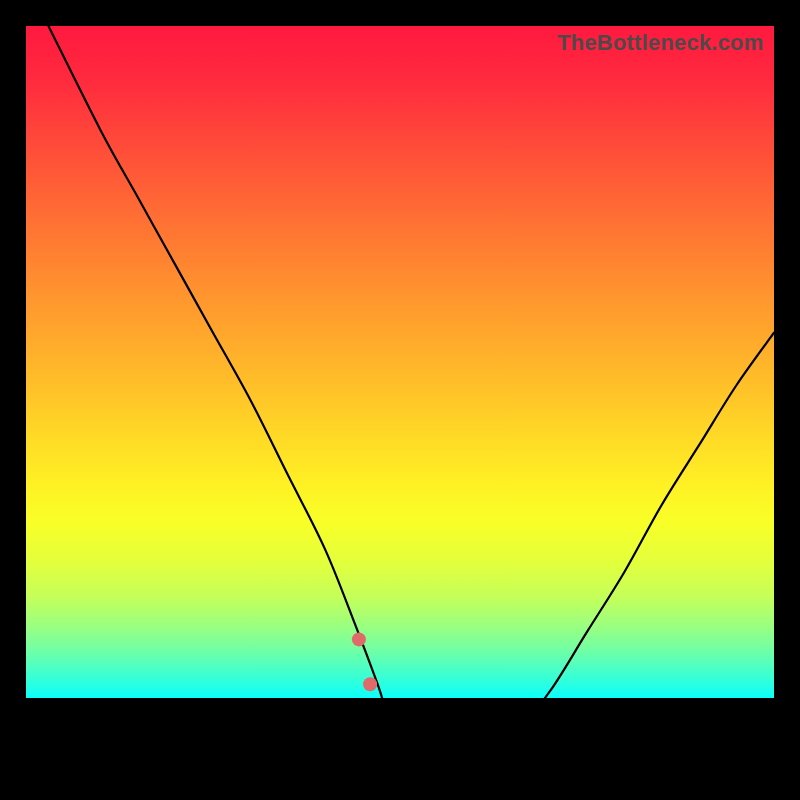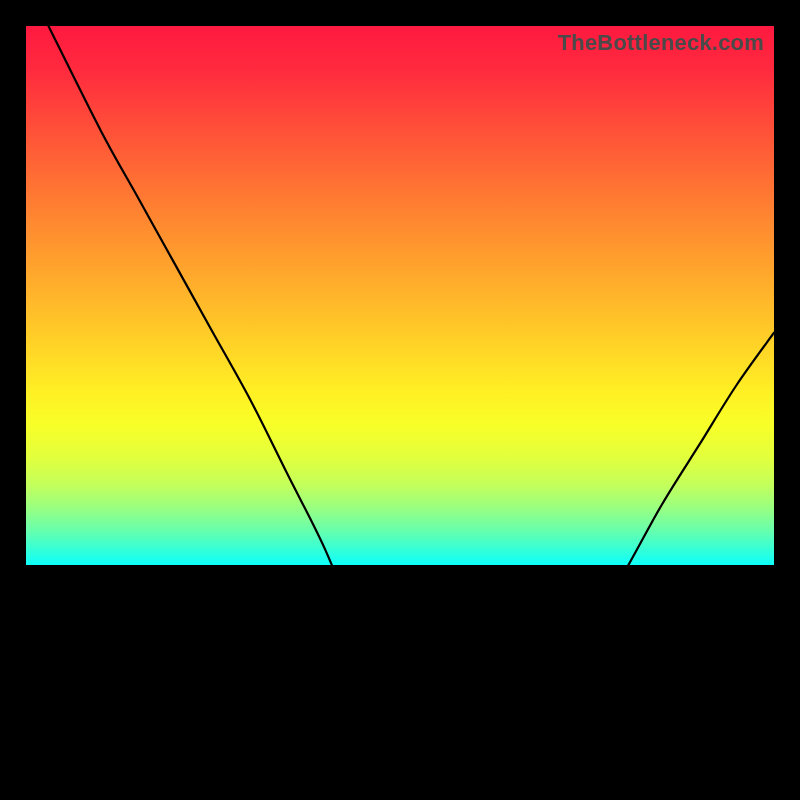--- a/index.html
+++ b/index.html
@@ -15,21 +15,21 @@
     position: absolute;
     left: 0; top: 0;
     width: 800px; height: 800px;
     background: #000;
   }
   .plot-area {
     position: absolute;
     left: 26px;
     top: 26px;
     width: 748px;
-    height: 539px;
+    height: 672px;
     overflow: hidden;
   }
   .gradient {
     position: absolute;
     left: 0; top: 0; right: 0; bottom: 0;
     background: linear-gradient(
       to bottom,
       #ff193f 0%,
       #ff2a3e 8%,
       #ff4c39 18%,

